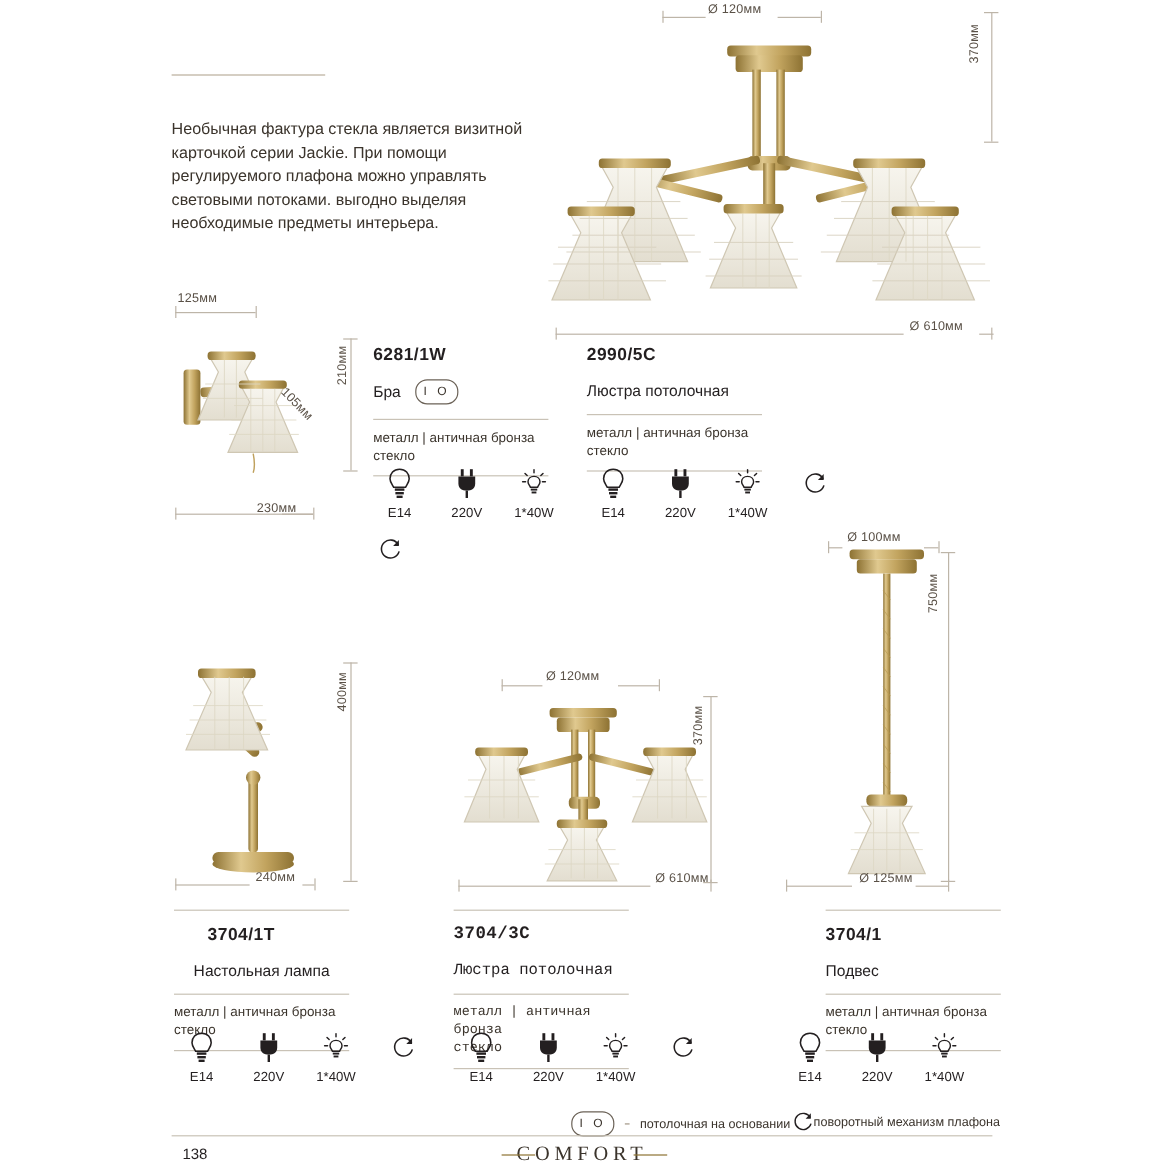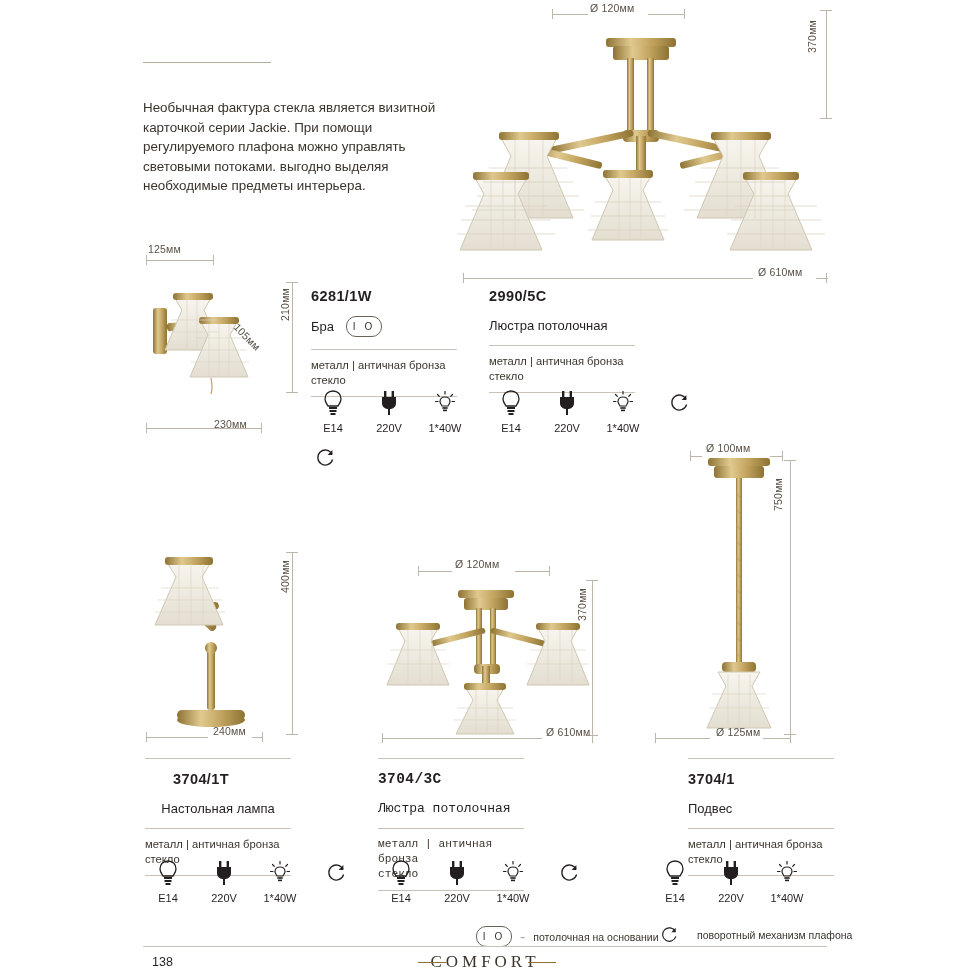--- a/index.html
+++ b/index.html
@@ -588,21 +588,21 @@
       </div>
       <div class="txt">1*40W</div>
     </div>
   </div>
 
   <div class="abs" style="left:476px;top:926px;display:flex;align-items:center;gap:8px;">
     <span class="onoff-badge">I O</span>
     <span style="color:#b6ada0;">-</span>
     <span class="legend" style="position:static;">потолочная на основании</span>
   </div>
-  <div class="abs" style="left:660px;top:926px;display:flex;align-items:center;gap:19px;">
+  <div class="abs" style="left:660px;top:926px;display:flex;align-items:center;gap:0;">
     <span>
       <svg width="18" height="18" viewBox="0 0 20 20">
           <path d="M17 6 A7.5 7.5 0 1 0 17.6 11.5" fill="none" stroke="#231f20" stroke-width="1.3"></path>
           <path d="M17.4 2 L17.4 7 L12.6 7 Z" fill="#231f20"></path>
         </svg>
     </span>
     <span class="legend" style="position:static;">поворотный механизм плафона</span>
   </div>
 
   <div class="footer-rule"></div>

